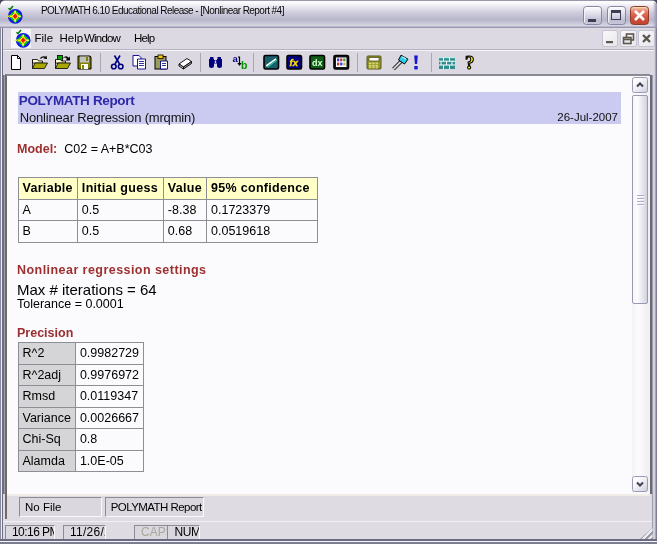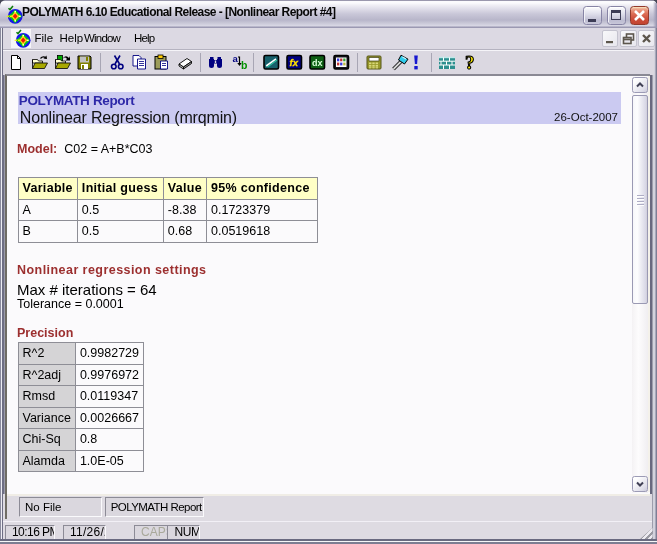--- a/index.html
+++ b/index.html
@@ -1,20 +1,20 @@
 <!DOCTYPE html>
 <html><head><meta charset="utf-8"><style>
 html,body{margin:0;padding:0}
 body{width:657px;height:544px;position:relative;background:#474757;font-family:"Liberation Sans",sans-serif;overflow:hidden}
 #win{position:absolute;left:0;top:0;width:657px;height:544px;border-radius:6px 6px 0 0;overflow:hidden;background:linear-gradient(to right,#8a8a9d 0px 1px,#ededf3 1px 2px,#6e6e84 2px 4px,#9a9aaa 4px 5px,#b6b4c6 5px 646px,#f2efe8 646px 650px,#68687e 650px 652px,#9d9dac 652px 653px,#d2d2dc 653px 655px,#a8a8ba 655px 656px,#7e7e94 656px)}
 
 #titlebar{position:absolute;left:0;top:0;width:657px;height:28px;border-radius:6px 6px 0 0;
 background:linear-gradient(to bottom,#9a98ad 0px 1px,#fbfbfd 1px 3px,#f0eff5 5px,#e3e2ec 8px,#c9c7d8 14px,#b8b6ca 20px,#c8c7d7 23px,#d7d6e3 25.5px,#a9a7be 27px,#8d8ba6 28px)}
 #title-ico{position:absolute;left:6px;top:7px}
-#title-txt{position:absolute;left:22px;top:5px;font-size:12px;font-weight:bold;color:#080808;letter-spacing:-0.55px;white-space:nowrap}
+#title-txt{position:absolute;left:41px;top:5px;font-size:10px;font-weight:normal;color:#080808;letter-spacing:-0.55px;white-space:nowrap}
 .capbtn{position:absolute;top:5.5px;width:19px;height:19px;border-radius:3.5px;border:1px solid #8784a5;box-sizing:border-box;
 background:linear-gradient(to bottom,#fdfdfe 0%,#e3e3ee 35%,#bebdd2 80%,#c8c7d9 100%);box-shadow:inset 0 1px 0 #fff,inset 1px 0 0 #f2f2f7}
 #btn-min{left:583px}
 #btn-max{left:606.5px}
 #btn-close{left:629.5px;background:linear-gradient(to bottom,#f2d2ae 0%,#eb9e86 15%,#dd7058 38%,#cd4d3a 70%,#c24431 100%);border-color:#93392b;box-shadow:inset 0 1px 0 #f5dab8}
 #btn-min .glyph{position:absolute;left:4px;top:12.5px;width:8px;height:3px;background:#3c3c55}
 #btn-max .glyph{position:absolute;left:3.5px;top:3.5px;width:10px;height:10px;box-sizing:border-box;border:1.5px solid #3c3c55;border-top-width:3px}
 
 #menubar{position:absolute;left:3px;top:28px;width:651px;height:21px;background:#dcd9e3;border-bottom:1px solid #b5b3c0}
 #menu-ico-box{position:absolute;left:8px;top:0.5px;width:19.5px;height:19.5px;background:#f6f5f8}#menu-ico{margin:2px 0 0 2.5px}
@@ -22,21 +22,21 @@
 .mdibtn{position:absolute;top:1.5px;width:16.5px;height:17px;background:linear-gradient(135deg,#f8f8fa,#e8e7ee);border:1px solid #c4c3cf;border-radius:2px;box-sizing:border-box}
 
 #toolbar{position:absolute;left:3px;top:50px;width:651px;height:24px;background:#dbd8e1;border-top:1px solid #f5f4f8}
 #toolbar .sep{position:absolute;top:2px;width:1px;height:19px;background:#a8a6b4}
 #toolbar svg{position:absolute;top:3px}
 
 #contwrap{position:absolute;left:5px;top:73.5px;width:645px;height:420px;background:#fbfafc;border-left:2px solid #6f6c64;border-top:2px solid #8a8994;box-sizing:border-box}
 #content{position:absolute;left:0;top:0;width:643px;height:416px;font-size:12.5px;color:#000}
 #band{position:absolute;left:11px;top:16px;width:603px;height:32px;background:#cbcaf1}
 #band .t1{position:absolute;left:0.8px;top:1px;font-size:13.5px;font-weight:bold;color:#2d28a8;letter-spacing:-0.35px;line-height:15.5px}
-#band .t2{position:absolute;left:1.8px;top:19px;font-size:16px;color:#111;letter-spacing:-0.18px;line-height:13px}
+#band .t2{position:absolute;left:1.8px;top:19px;font-size:13px;color:#111;letter-spacing:-0.18px;line-height:13px}
 #band .dt{position:absolute;right:3px;top:19px;font-size:11.5px;color:#111}
 .red{color:#9c2f2f;font-weight:bold}
 #model{position:absolute;left:10px;top:66px;font-size:12.5px}
 table{border-collapse:collapse;font-size:12.5px}
 td{border:1px solid #8e8e96;padding:0 4px;height:20.5px}
 #tbl1{position:absolute;left:10.5px;top:101px}
 #tbl1 td.h{background:#ffffc6;font-weight:bold;height:21px;letter-spacing:0.3px}
 #tbl1 .c1{width:48px}#tbl1 .c2{width:77px}#tbl1 .c3{width:24px}#tbl1 .c4{width:102px}
 #nlrs{position:absolute;left:10px;top:187px;letter-spacing:0.45px}
 #maxit{position:absolute;left:10px;top:205.5px;font-size:15px}
@@ -241,21 +241,21 @@
     </svg>
   <svg style="left:459.5px" width="16" height="18" viewBox="0 0 16 18">
       <text x="2" y="15" font-family="Liberation Serif" font-size="19" font-weight="bold" fill="#ffee00" stroke="#000" stroke-width="1.1">?</text>
     </svg>
 </div>
 <div id="contwrap">
 <div id="content">
   <div id="band">
     <div class="t1">POLYMATH Report</div>
     <div class="t2">Nonlinear Regression (mrqmin)</div>
-    <div class="dt">26-Oct-2007</div>
+    <div class="dt">26-Jul-2007</div>
   </div>
   <div id="model"><span class="red">Model:</span>&nbsp; C02 = A+B*C03</div>
   <table id="tbl1">
     <tbody>
           <tr>
             <td class="h c1">Variable</td>
             <td class="h c2">Initial guess</td>
             <td class="h c3">Value</td>
             <td class="h c4">95% confidence</td>
           </tr>

